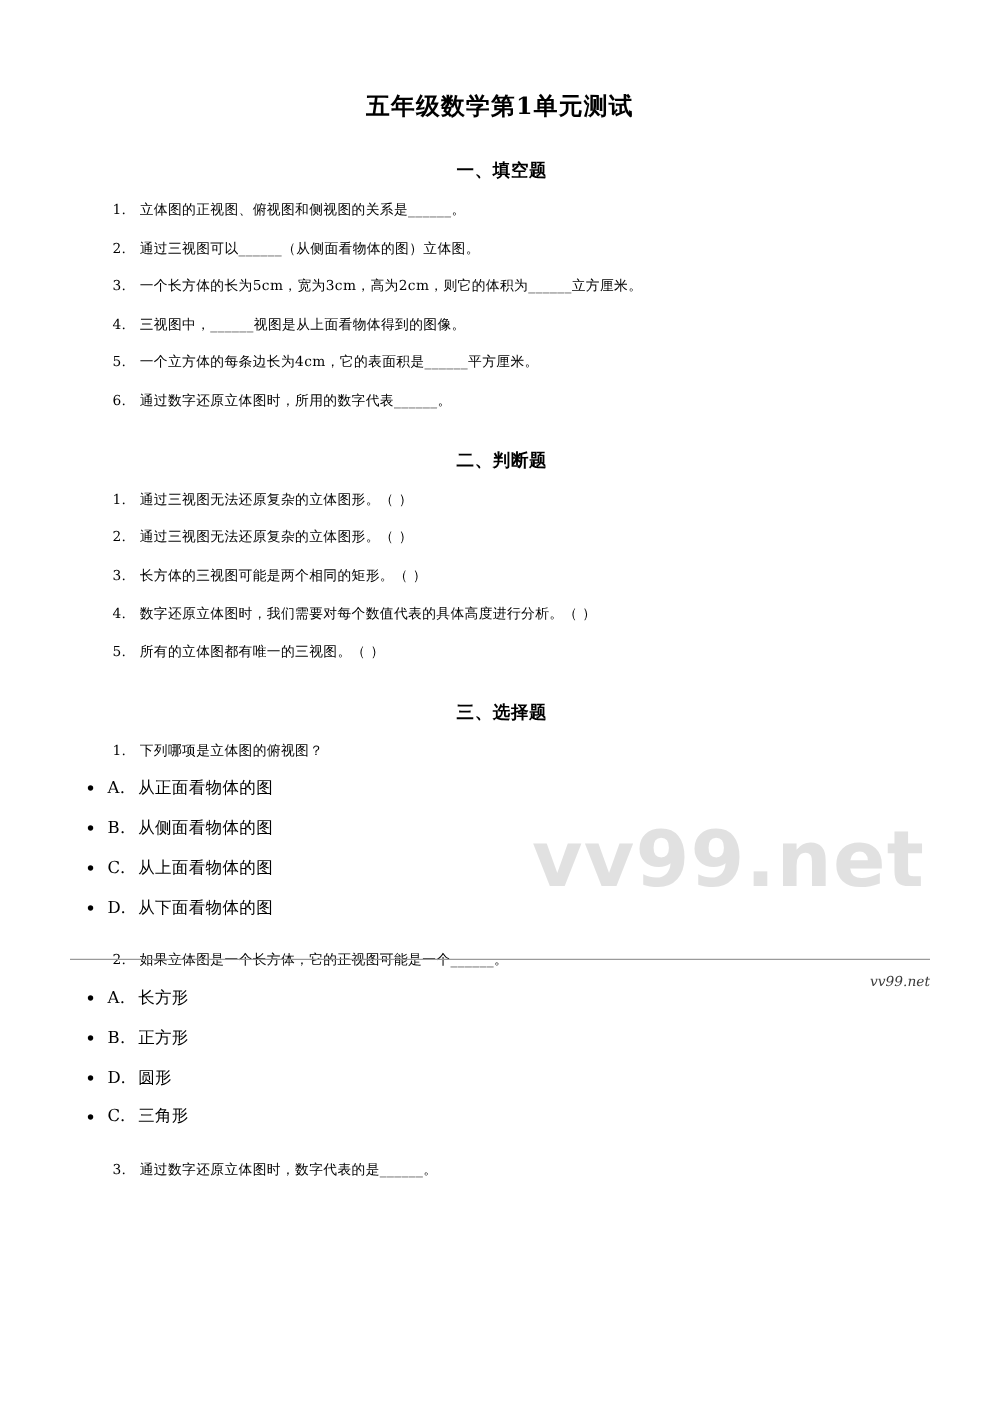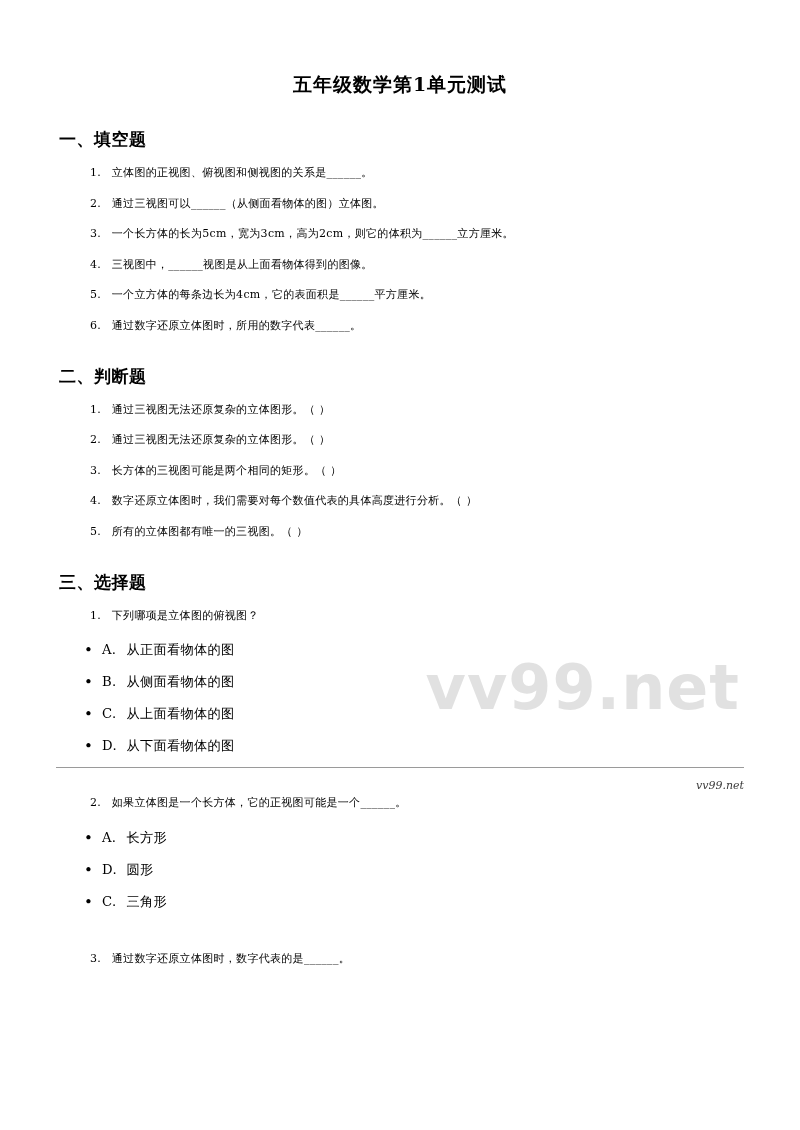--- a/index.html
+++ b/index.html
@@ -25,37 +25,38 @@
   }
   .doc-title {
     text-align: center;
     font-size: 19px;
     font-weight: bold;
     letter-spacing: 1px;
     margin: 22px 0 0 0;
     font-family: "DejaVu Serif", "Liberation Serif", serif;
   }
   .section-heading {
-    font-size: 17px;
+    font-size: 14px;
     font-weight: bold;
     margin: 30px 0 6px 3px;
     letter-spacing: 0.5px;
+    text-align: center;
   }
   .q-item {
     font-size: 11px;
     line-height: 1.6;
     margin: 13px 0 0 34px;
     letter-spacing: 0.3px;
   }
   .q-num {
     display: inline-block;
     min-width: 18px;
   }
   .opt-list {
-    margin: 16px;
+    margin: 0;
     padding: 0;
     list-style: none;
   }
   .opt-item {
     font-size: 13.2px;
     line-height: 1.5;
     margin: 12px 0 0 8px;
     letter-spacing: 0.3px;
     position: relative;
     padding-left: 22px;
@@ -188,20 +189,24 @@
   <div class="q-item">
     <span class="q-num">2.</span>
     <span>如果立体图是一个长方体，它的正视图可能是一个______。</span>
   </div>
   <ul class="opt-list">
     <li class="opt-item">
       <span class="opt-label">A.</span>
       <span>长方形</span>
     </li>
     <li class="opt-item">
+      <span class="opt-label">B.</span>
+      <span>正方形</span>
+    </li>
+    <li class="opt-item">
       <span class="opt-label">D.</span>
       <span>圆形</span>
     </li>
     <li class="opt-item">
       <span class="opt-label">C.</span>
       <span>三角形</span>
     </li>
   </ul>
 
   <div class="opt-gap"></div>

